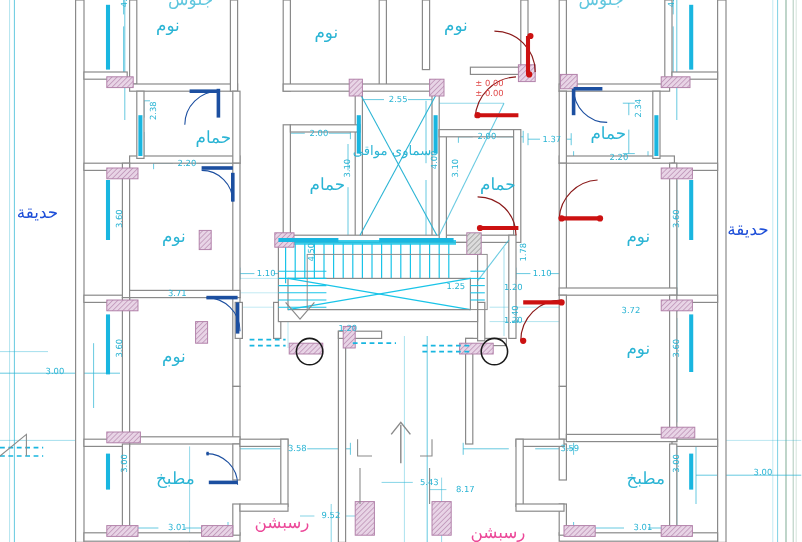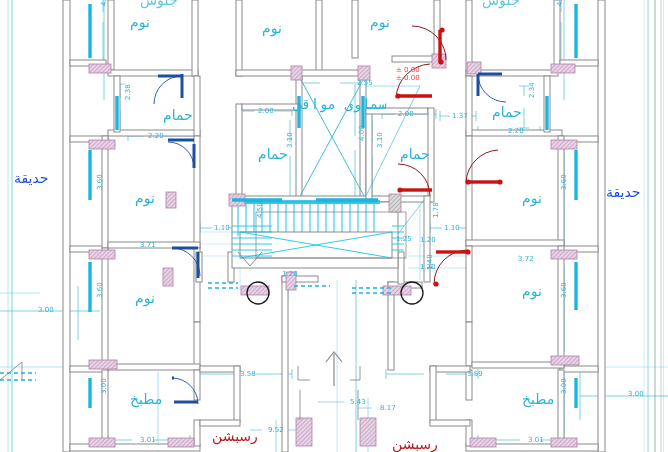--- a/index.html
+++ b/index.html
@@ -28,21 +28,21 @@
     color: #2ab4d4;
     letter-spacing: 1px;
   }
   .garden-label {
     font-size: 14px;
     color: #1d4ed8;
     letter-spacing: 1px;
   }
   .recep-label {
     font-size: 14px;
-    color: #b91c1c;
+    color: #ec4899;
     letter-spacing: 1px;
   }
   .dim {
     font-size: 7px;
     color: #2ab4d4;
     font-family: "DejaVu Sans", sans-serif;
   }
   .elev {
     font-size: 7px;
     color: #e04a4a;
@@ -524,21 +524,21 @@
   </svg>
 
   <div>
 
     <div class="lbl garden-label" style="left:14px; top:170px;">حديقة</div>
     <div class="lbl garden-label" style="left:606px; top:184px;">حديقة</div>
 
     <div class="lbl room-label" style="left:140px; top:-8px; opacity:0.75;">جلوس</div>
     <div class="lbl room-label" style="left:482px; top:-8px; opacity:0.75;">جلوس</div>
 
-    <div class="lbl room-label" style="left:294px; top:96px; font-size:14px;font-family:Liberation Mono, monospace;">سماوى مواقى</div>
+    <div class="lbl room-label" style="left:294px; top:119px; font-size:11px;">سماوى مواقى</div>
 
     <div class="lbl recep-label" style="left:212px; top:428px;">رسبشن</div>
     <div class="lbl recep-label" style="left:392px; top:436px;">رسبشن</div>
 
   </div>
 
   <div id="rooms-layer">
       <div class="lbl room-label" style="left: 130px; top: 14px;">نوم</div>
       <div class="lbl room-label" style="left: 262px; top: 20px;">نوم</div>
       <div class="lbl room-label" style="left: 370px; top: 14px;">نوم</div>
@@ -551,37 +551,37 @@
       <div class="lbl room-label" style="left: 522px; top: 190px;">نوم</div>
       <div class="lbl room-label" style="left: 522px; top: 283px;">نوم</div>
       <div class="lbl room-label" style="left: 130px; top: 391px;">مطبخ</div>
       <div class="lbl room-label" style="left: 522px; top: 391px;">مطبخ</div>
     </div>
   <div id="dims-layer">
       <div class="lbl dim" style="left: 100px; top: 6px; transform: rotate(-90deg); transform-origin: 0px 0px;">4.21</div>
       <div class="lbl dim" style="left: 556px; top: 6px; transform: rotate(-90deg); transform-origin: 0px 0px;">4.20</div>
       <div class="lbl dim" style="left: 124px; top: 100px; transform: rotate(-90deg); transform-origin: 0px 0px;">2.38</div>
       <div class="lbl dim" style="left: 148px; top: 132px;">2.20</div>
-      <div class="lbl dim" style="left: 324px; top: 79px; margin-left: 33px;">2.55</div>
+      <div class="lbl dim" style="left: 324px; top: 79px;">2.55</div>
       <div class="lbl dim" style="left: 258px; top: 107px;">2.00</div>
       <div class="lbl dim" style="left: 398px; top: 110px;">2.00</div>
       <div class="lbl dim" style="left: 452px; top: 112px;">1.37</div>
       <div class="lbl dim" style="left: 528px; top: 98px; transform: rotate(-90deg); transform-origin: 0px 0px;">2.34</div>
       <div class="lbl dim" style="left: 508px; top: 127px;">2.20</div>
       <div class="lbl dim" style="left: 358px; top: 141px; transform: rotate(-90deg); transform-origin: 0px 0px;">4.00</div>
       <div class="lbl dim" style="left: 286px; top: 148px; transform: rotate(-90deg); transform-origin: 0px 0px;">3.10</div>
       <div class="lbl dim" style="left: 376px; top: 148px; transform: rotate(-90deg); transform-origin: 0px 0px;">3.10</div>
       <div class="lbl dim" style="left: 96px; top: 190px; transform: rotate(-90deg); transform-origin: 0px 0px;">3.60</div>
       <div class="lbl dim" style="left: 560px; top: 190px; transform: rotate(-90deg); transform-origin: 0px 0px;">3.60</div>
       <div class="lbl dim" style="left: 214px; top: 224px;">1.10</div>
       <div class="lbl dim" style="left: 444px; top: 224px;">1.10</div>
       <div class="lbl dim" style="left: 432px; top: 218px; transform: rotate(-90deg); transform-origin: 0px 0px;">1.78</div>
       <div class="lbl dim" style="left: 420px; top: 236px;">1.20</div>
       <div class="lbl dim" style="left: 256px; top: 218px; transform: rotate(-90deg); transform-origin: 0px 0px;">4.50</div>
-      <div class="lbl dim" style="left: 396px; top: 235px;">1.25</div>
+      <div class="lbl dim" style="left: 372px; top: 235px;">1.25</div>
       <div class="lbl dim" style="left: 140px; top: 241px; text-align: right;">3.71</div>
       <div class="lbl dim" style="left: 518px; top: 255px;">3.72</div>
       <div class="lbl dim" style="left: 282px; top: 270px;">1.20</div>
       <div class="lbl dim" style="left: 420px; top: 263px;">1.20</div>
       <div class="lbl dim" style="left: 426px; top: 270px; transform: rotate(-90deg); transform-origin: 0px 0px;">1.40</div>
       <div class="lbl dim" style="left: 38px; top: 306px;">3.00</div>
       <div class="lbl dim" style="left: 628px; top: 390px;">3.00</div>
       <div class="lbl dim" style="left: 96px; top: 298px; transform: rotate(-90deg); transform-origin: 0px 0px;">3.60</div>
       <div class="lbl dim" style="left: 560px; top: 298px; transform: rotate(-90deg); transform-origin: 0px 0px;">3.60</div>
       <div class="lbl dim" style="left: 240px; top: 370px;">3.58</div>

